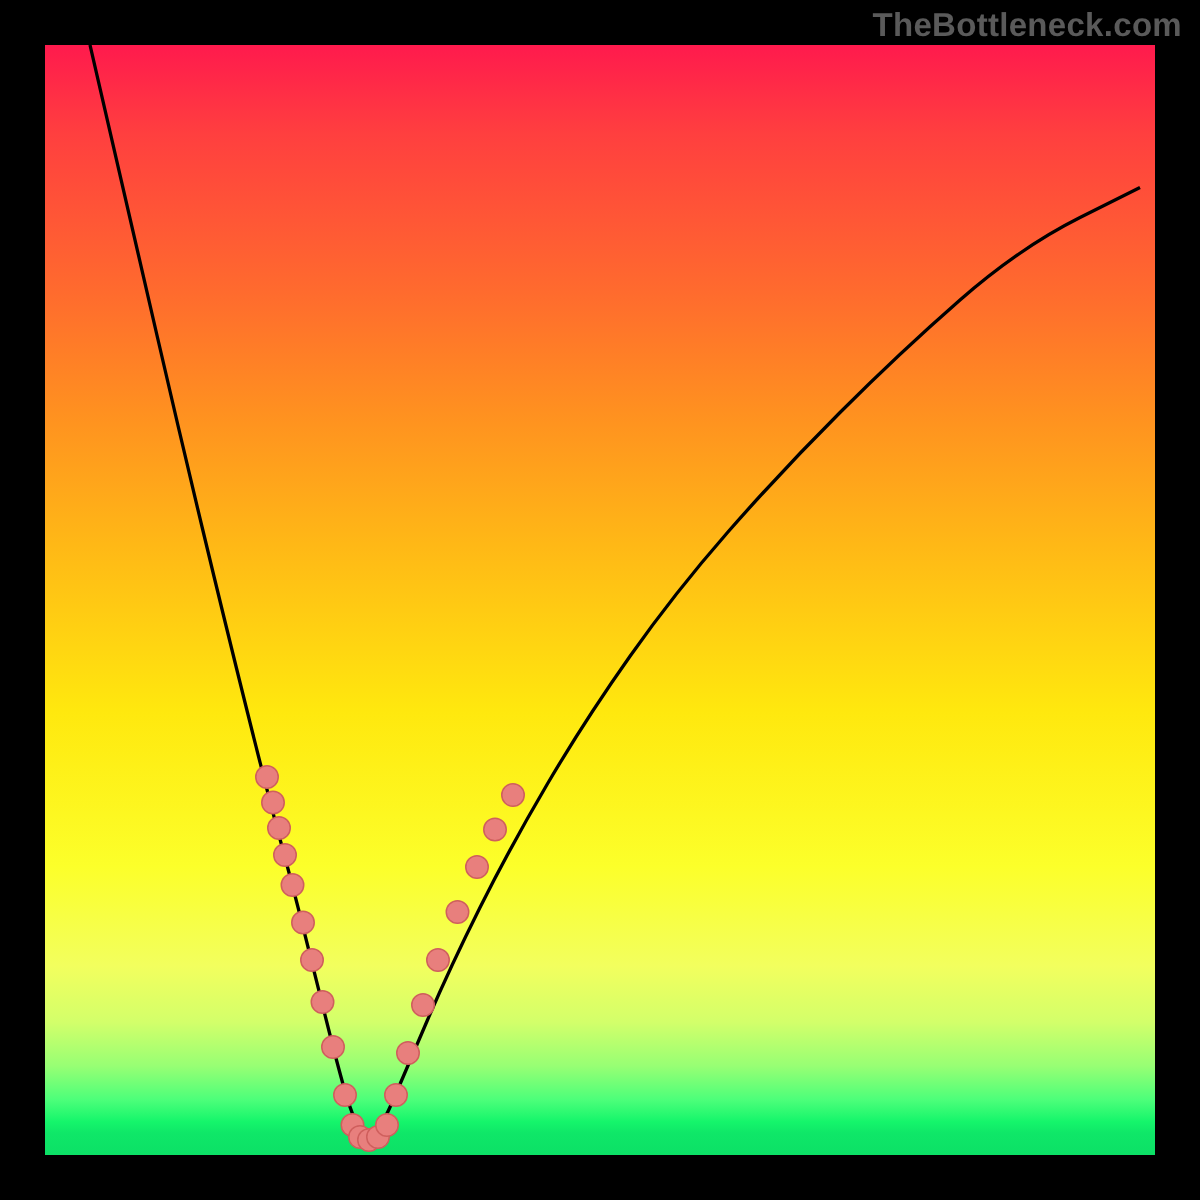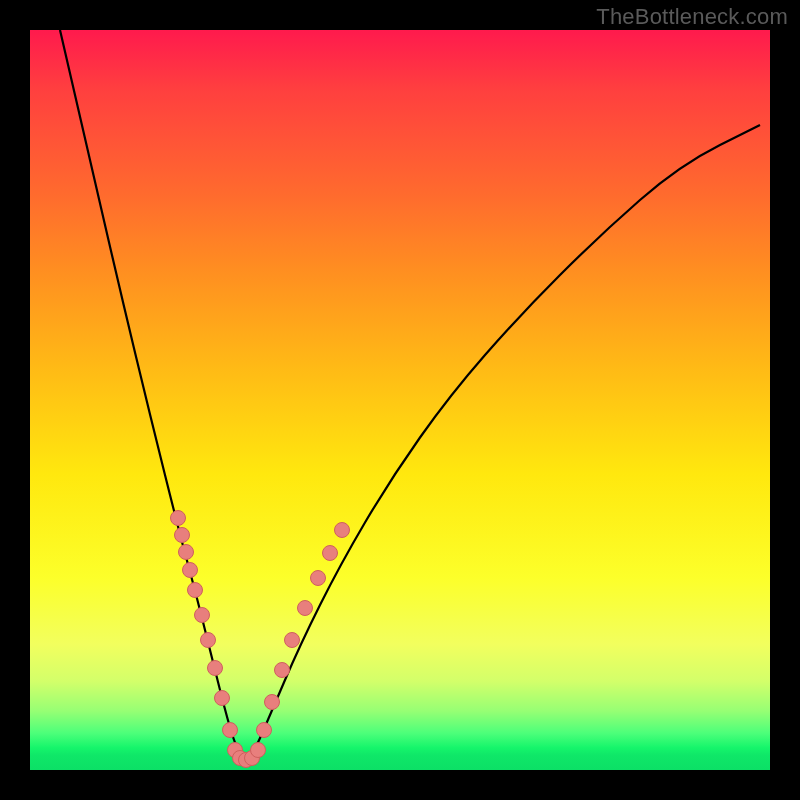--- a/index.html
+++ b/index.html
@@ -41,21 +41,21 @@
       #0fe768 98%,
       #0ce066 100%
     );
   }
   .watermark {
     position: absolute;
     top: 4px;
     right: 12px;
     color: #5a5a5a;
     font-size: 22px;
-    font-weight: 400;
+    font-weight: 700;
     letter-spacing: 0.2px;
   }
   svg.curve {
     position: absolute;
     top: 0;
     left: 0;
     width: 740px;
     height: 740px;
   }
   .dot {

